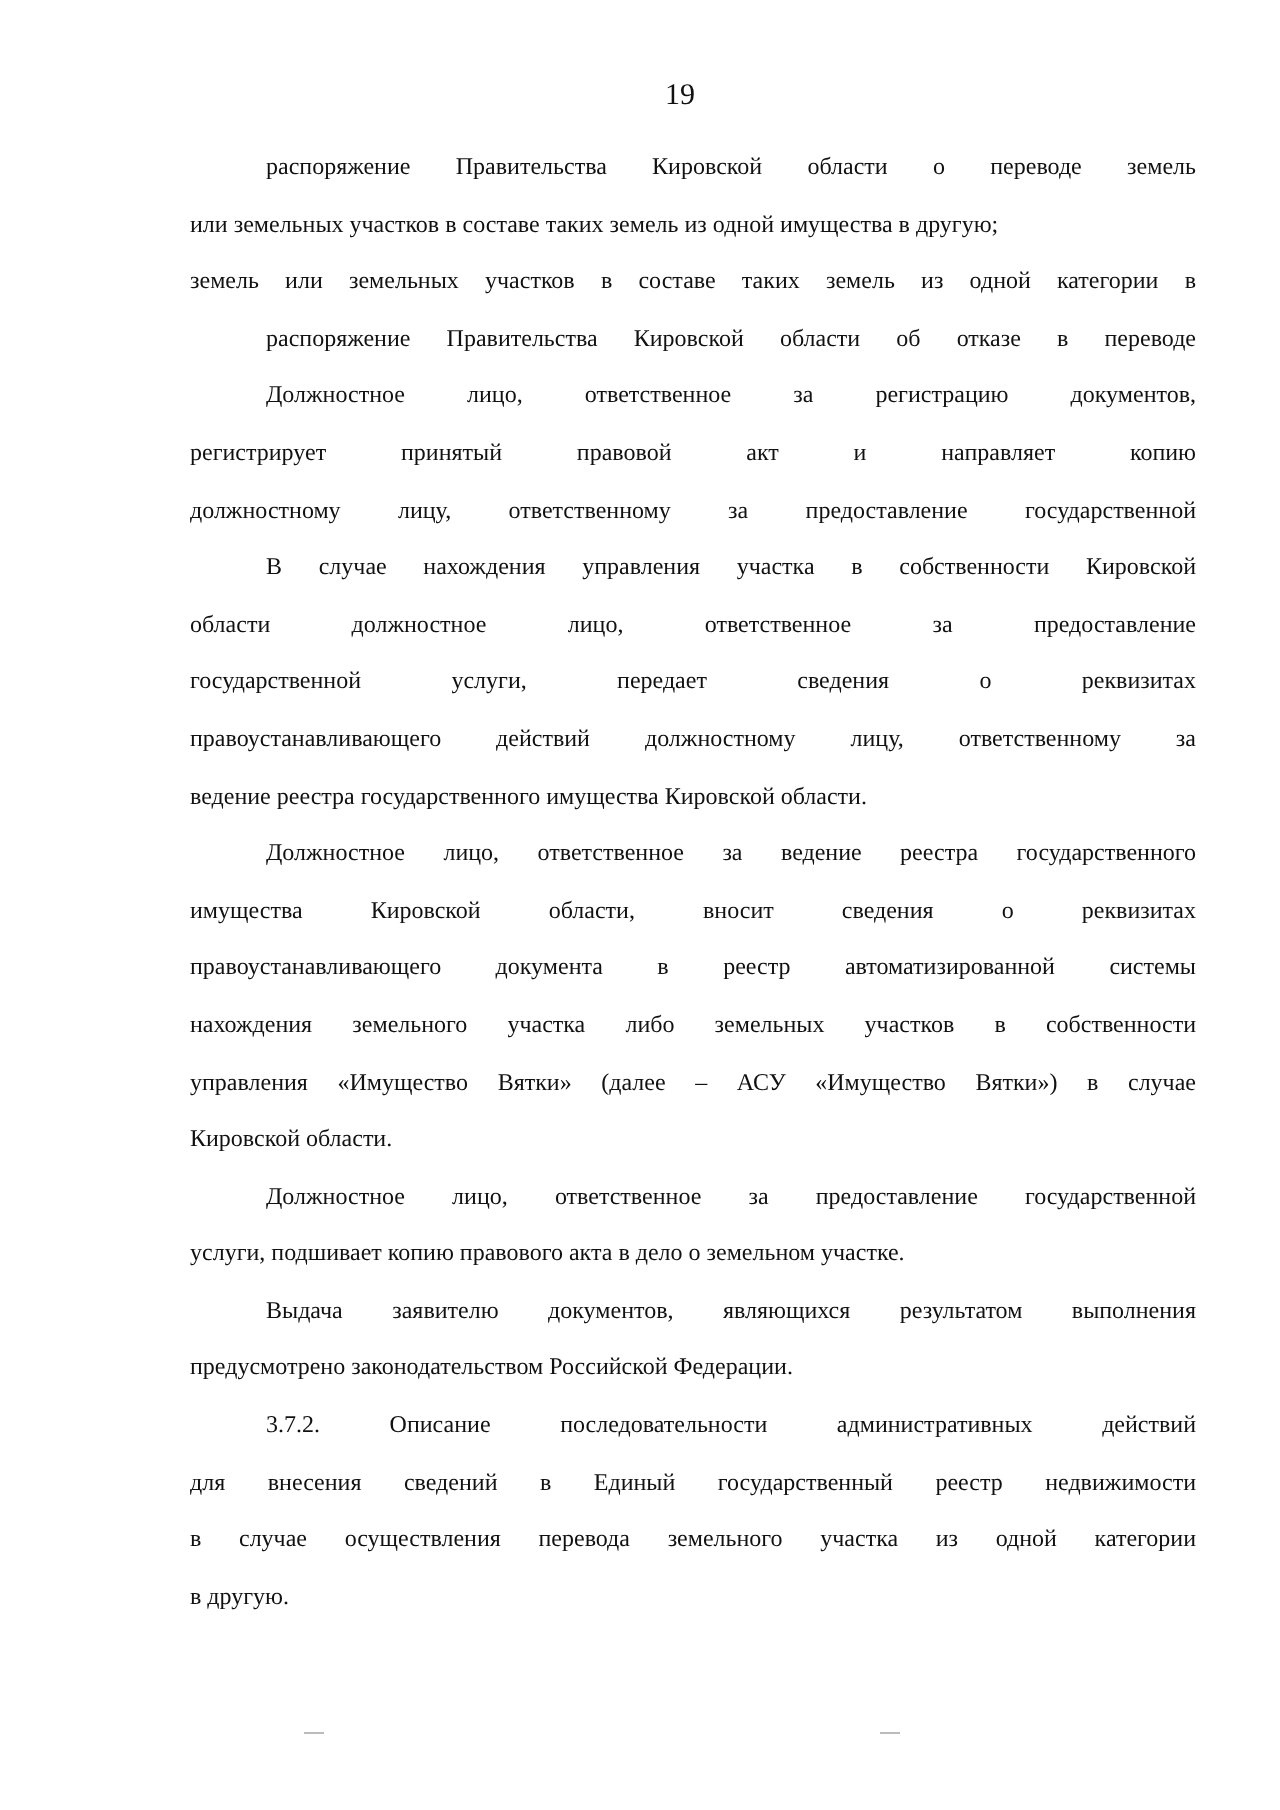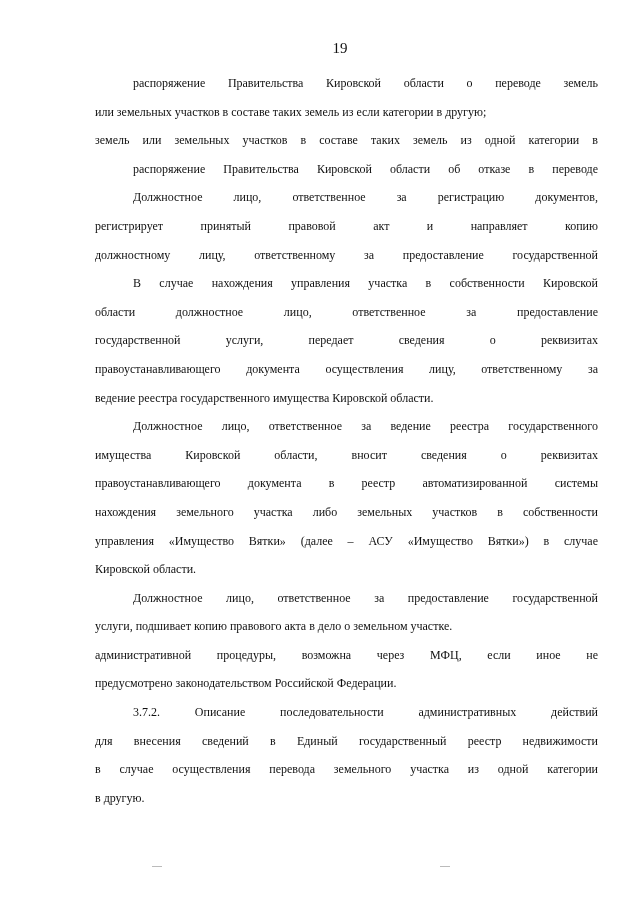--- a/index.html
+++ b/index.html
@@ -16,58 +16,58 @@
 </head>
 <body>
 
 <div>
   <div class="page-number">19</div>
 
   <div class="text">
 
     <div>
       <span class="line indent">распоряжение Правительства Кировской области о переводе земель</span>
-      <span class="line last">или земельных участков в составе таких земель из если категории в другую;</span>
+      <span class="line last">или земельных участков в составе таких земель из одной имущества в другую;</span>
     </div>
 
     <div>
       <span class="line">земель или земельных участков в составе таких земель из одной категории в</span>
       <span class="line indent">распоряжение Правительства Кировской области об отказе в переводе</span>
     </div>
 
     <div>
       <span class="line indent">Должностное лицо, ответственное за регистрацию документов,</span>
       <span class="line">регистрирует принятый правовой акт и направляет копию</span>
       <span class="line">должностному лицу, ответственному за предоставление государственной</span>
     </div>
 
     <div>
       <span class="line indent">В случае нахождения управления участка в собственности Кировской</span>
       <span class="line">области должностное лицо, ответственное за предоставление</span>
       <span class="line">государственной услуги, передает сведения о реквизитах</span>
-      <span class="line">правоустанавливающего документа осуществления лицу, ответственному за</span>
+      <span class="line">правоустанавливающего действий должностному лицу, ответственному за</span>
       <span class="line last">ведение реестра государственного имущества Кировской области.</span>
     </div>
 
     <div>
       <span class="line indent">Должностное лицо, ответственное за ведение реестра государственного</span>
       <span class="line">имущества Кировской области, вносит сведения о реквизитах</span>
       <span class="line">правоустанавливающего документа в реестр автоматизированной системы</span>
       <span class="line">нахождения земельного участка либо земельных участков в собственности</span>
       <span class="line">управления «Имущество Вятки» (далее – АСУ «Имущество Вятки») в случае</span>
       <span class="line last">Кировской области.</span>
     </div>
 
     <div>
       <span class="line indent">Должностное лицо, ответственное за предоставление государственной</span>
       <span class="line last">услуги, подшивает копию правового акта в дело о земельном участке.</span>
     </div>
 
     <div>
-      <span class="line">административной процедуры, возможна через МФЦ, если иное не</span>
+      <span class="line indent">Выдача заявителю документов, являющихся результатом выполнения</span>
       <span class="line last">предусмотрено законодательством Российской Федерации.</span>
     </div>
 
     <div>
       <span class="line indent">3.7.2. Описание последовательности административных действий</span>
       <span class="line">для внесения сведений в Единый государственный реестр недвижимости</span>
       <span class="line">в случае осуществления перевода земельного участка из одной категории</span>
       <span class="line last">в другую.</span>
     </div>
   </div>

